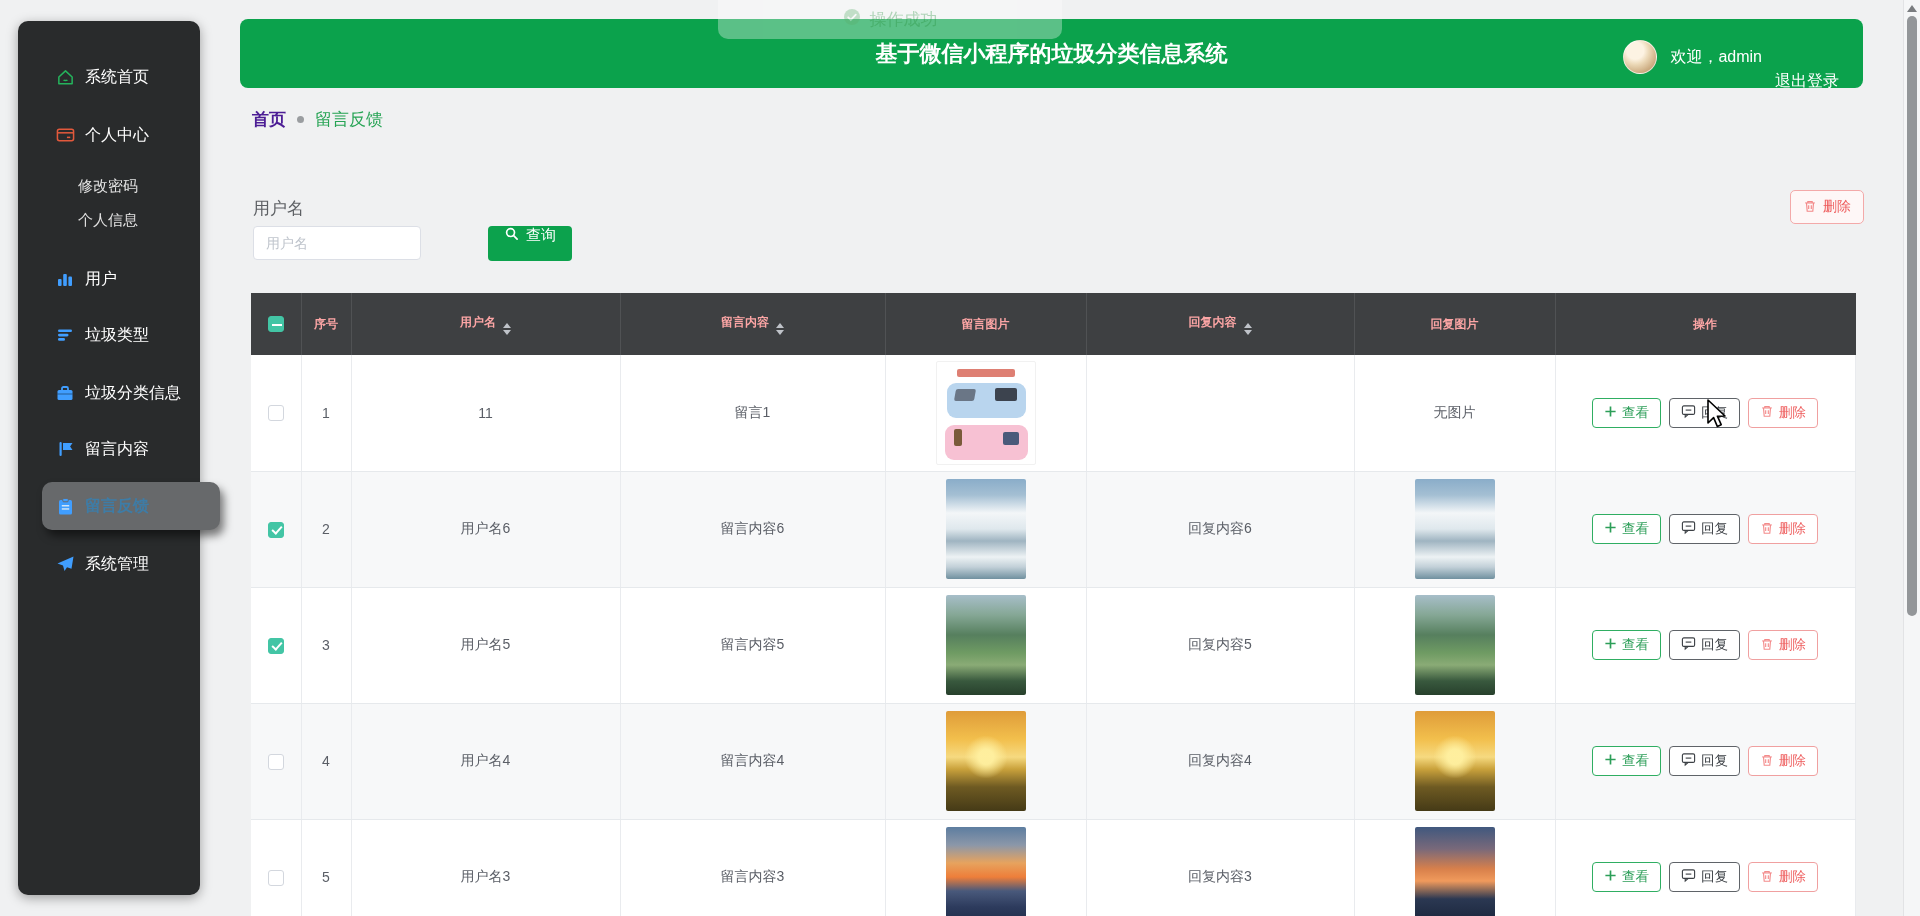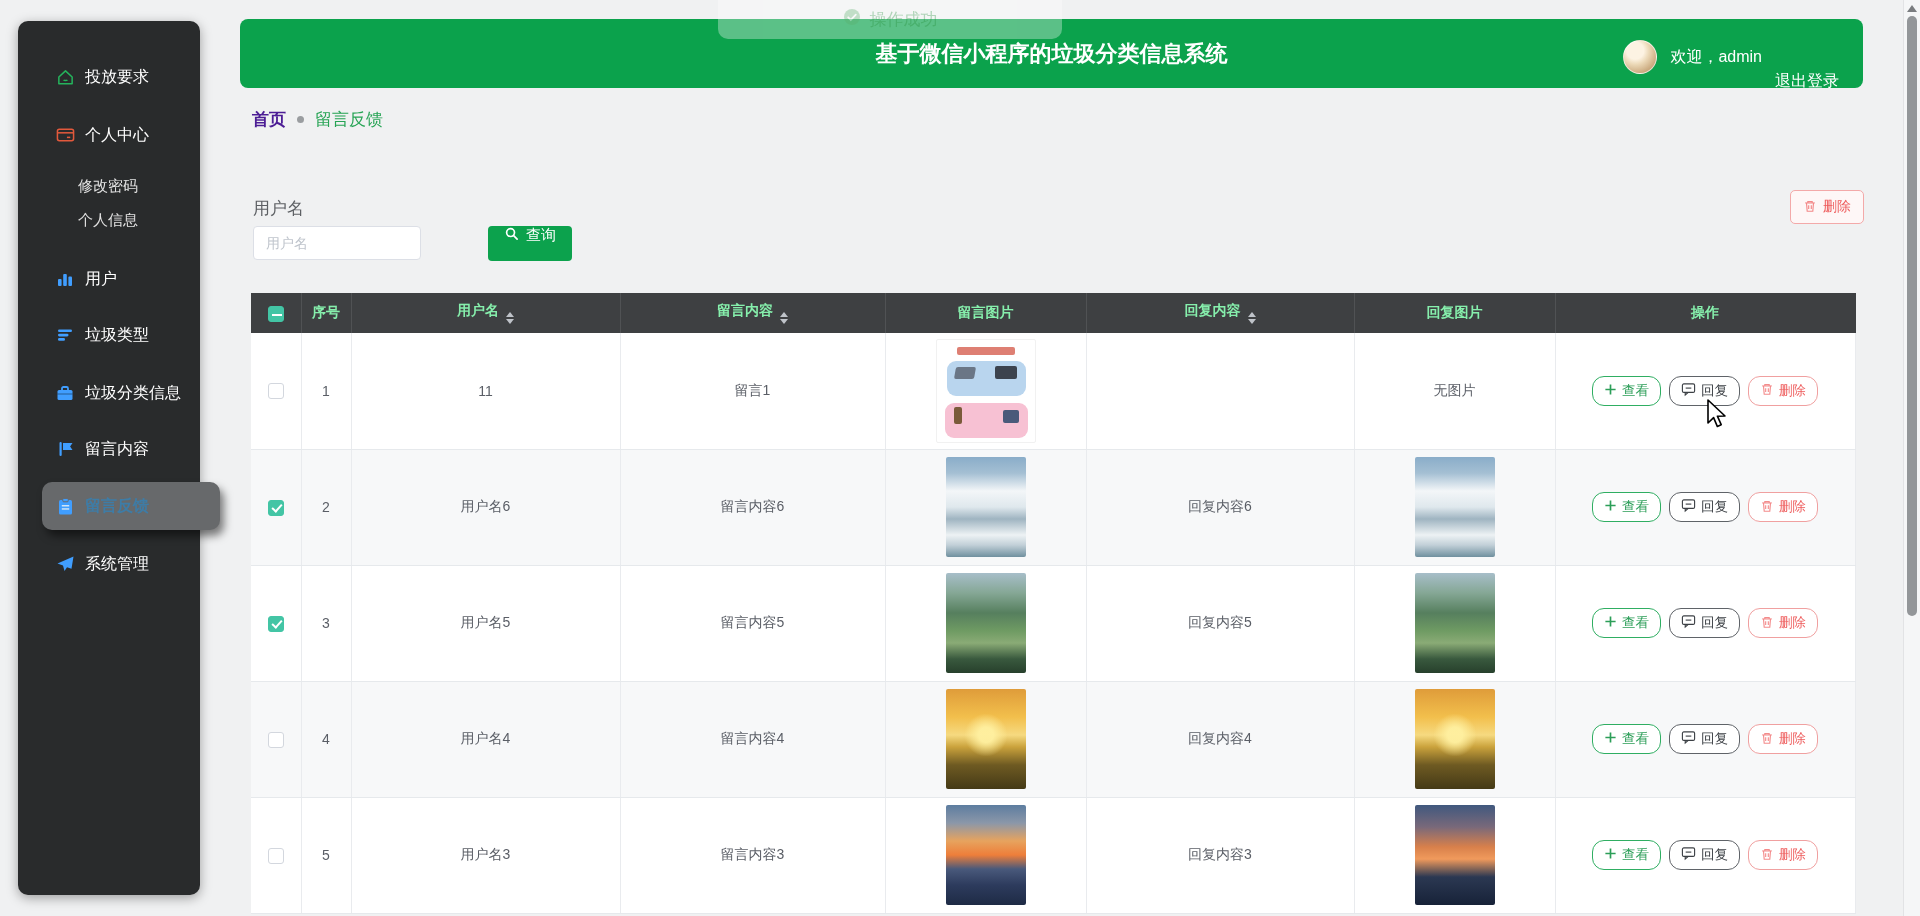--- a/index.html
+++ b/index.html
@@ -39,21 +39,21 @@
   .search-label { position:absolute; left:253px; top:197px; font-size:17px; color:#5c5f63; }
   .search-input { position:absolute; left:253px; top:226px; width:168px; height:34px; border:1px solid #dcdfe6; border-radius:4px; padding:0 12px; font-size:14px; color:#606266; background:#fff; outline:none; font-family:"Liberation Sans",sans-serif; }
   .search-input::placeholder { color:#bfc4cc; }
   .query-btn { position:absolute; left:488px; top:226px; height:35px; padding:0 16px; background:#0ca24d; color:#fff; border:none; border-radius:4px; font-size:15px; display:flex; align-items:flex-start; gap:7px; cursor:pointer; font-family:"Liberation Sans",sans-serif; }
 
   .delete-top { position:absolute; left:1790px; top:190px; height:34px; padding:0 12px; background:#fef7f7; border:1px solid #f3a9a9; border-radius:5px; color:#ee5b5b; font-size:14px; display:flex; align-items:center; gap:6px; cursor:pointer; font-family:"Liberation Sans",sans-serif; }
   .delete-top svg, .btn-del svg { opacity:.7; }
 
   
   .data-table { position:absolute; left:251px; top:293px; width:1604px; border-collapse:collapse; table-layout:fixed; background:#fff; font-size:14px; color:#5a5e66; z-index:5; }
-  .data-table thead th { background:#3e4042; color:#86efac; height:40px; font-weight:bold; font-size:14px; border-right:1px solid #505254; text-align:center; cursor:pointer; }
+  .data-table thead th { background:#3e4042; color:#fca5a5; height:62px; font-weight:bold; font-size:12px; border-right:1px solid #505254; text-align:center; cursor:pointer; }
   .data-table thead th:last-child { border-right:1px solid #3e4042; }
   .data-table tbody td { height:116px; border-bottom:1px solid #e6e9ec; border-right:1px solid #e9ebee; text-align:center; vertical-align:middle; }
   .data-table tbody tr.striped { background:#f7f8f9; }
 
   .sort { display:inline-flex; flex-direction:column; gap:2px; margin-left:7px; vertical-align:-2px; }
   .sort i { display:block; width:0; height:0; border-left:4.5px solid transparent; border-right:4.5px solid transparent; }
   .sort .up { border-bottom:5.5px solid #bfc3c9; }
   .sort .down { border-top:5.5px solid #bfc3c9; }
 
   .cb { position:relative; display:inline-block; width:16px; height:16px; border:1px solid #d3d7de; border-radius:3px; background:#fff; cursor:pointer; vertical-align:middle; }
@@ -74,41 +74,41 @@
   .st-title { position:absolute; left:20px; top:7px; width:58px; height:8px; background:#d8695a; border-radius:2px; opacity:.85; }
   .st-blue { position:absolute; left:10px; top:21px; width:79px; height:35px; background:#b9d5ee; border-radius:9px; }
   .st-blue::before { content:''; position:absolute; left:8px; top:6px; width:20px; height:12px; background:#6a7686; border-radius:2px; transform:skewX(-10deg); }
   .st-blue::after { content:''; position:absolute; right:9px; top:5px; width:22px; height:13px; background:#3c434e; border-radius:2px; }
   .st-pink { position:absolute; left:8px; top:63px; width:83px; height:35px; background:#f7c1d3; border-radius:9px; }
   .st-pink::before { content:''; position:absolute; left:9px; top:4px; width:8px; height:17px; background:#7a5a3a; border-radius:2px; }
   .st-pink::after { content:''; position:absolute; right:9px; top:7px; width:16px; height:13px; background:#4a5a7a; border-radius:2px; }
 
   
   .act-group { display:inline-flex; gap:8px; align-items:center; }
-  .btn { display:inline-flex; align-items:center; gap:5px; height:30px; padding:0 11px; border-radius:12px; background:#fff; font-size:13.5px; cursor:pointer; border:1px solid; font-family:"Liberation Sans",sans-serif; }
+  .btn { display:inline-flex; align-items:center; gap:5px; height:30px; padding:0 11px; border-radius:4px; background:#fff; font-size:13.5px; cursor:pointer; border:1px solid; font-family:"Liberation Sans",sans-serif; }
   .btn-view { border-color:#2fae62; color:#2c9e58; }
   .btn-reply { border-color:#5f6368; color:#3c4045; }
   .btn-del { border-color:#f0a0a0; color:#ee5b5b; }
 
   .cursor { position:absolute; left:1706px; top:399px; z-index:100; pointer-events:none; }
 </style>
 </head>
 <body>
 
 <div class="canvas">
 
   <aside class="sidebar">
     <div class="side-item p0">
       <span class="icn">
           <svg width="19" height="19" viewBox="0 0 20 20" fill="none" stroke="#25b35c" stroke-width="1.6" stroke-linejoin="round">
             <path d="M3 9.5 L10 3 L17 9.5 V16.5 H3 Z"></path>
             <path d="M8 12.5c.7.9 3.3.9 4 0"></path>
           </svg>
         </span>
-      <span>投放要求</span>
+      <span>系统首页</span>
     </div>
     <div class="side-item p1">
       <span class="icn">
           <svg width="19" height="16" viewBox="0 0 20 16" fill="none" stroke="#e2593c" stroke-width="1.6">
             <rect x="1.5" y="2" width="17" height="12" rx="2"></rect>
             <path d="M1.5 5.7h17"></path>
             <path d="M11.5 10.5h3.5"></path>
           </svg>
         </span>
       <span>个人中心</span>

